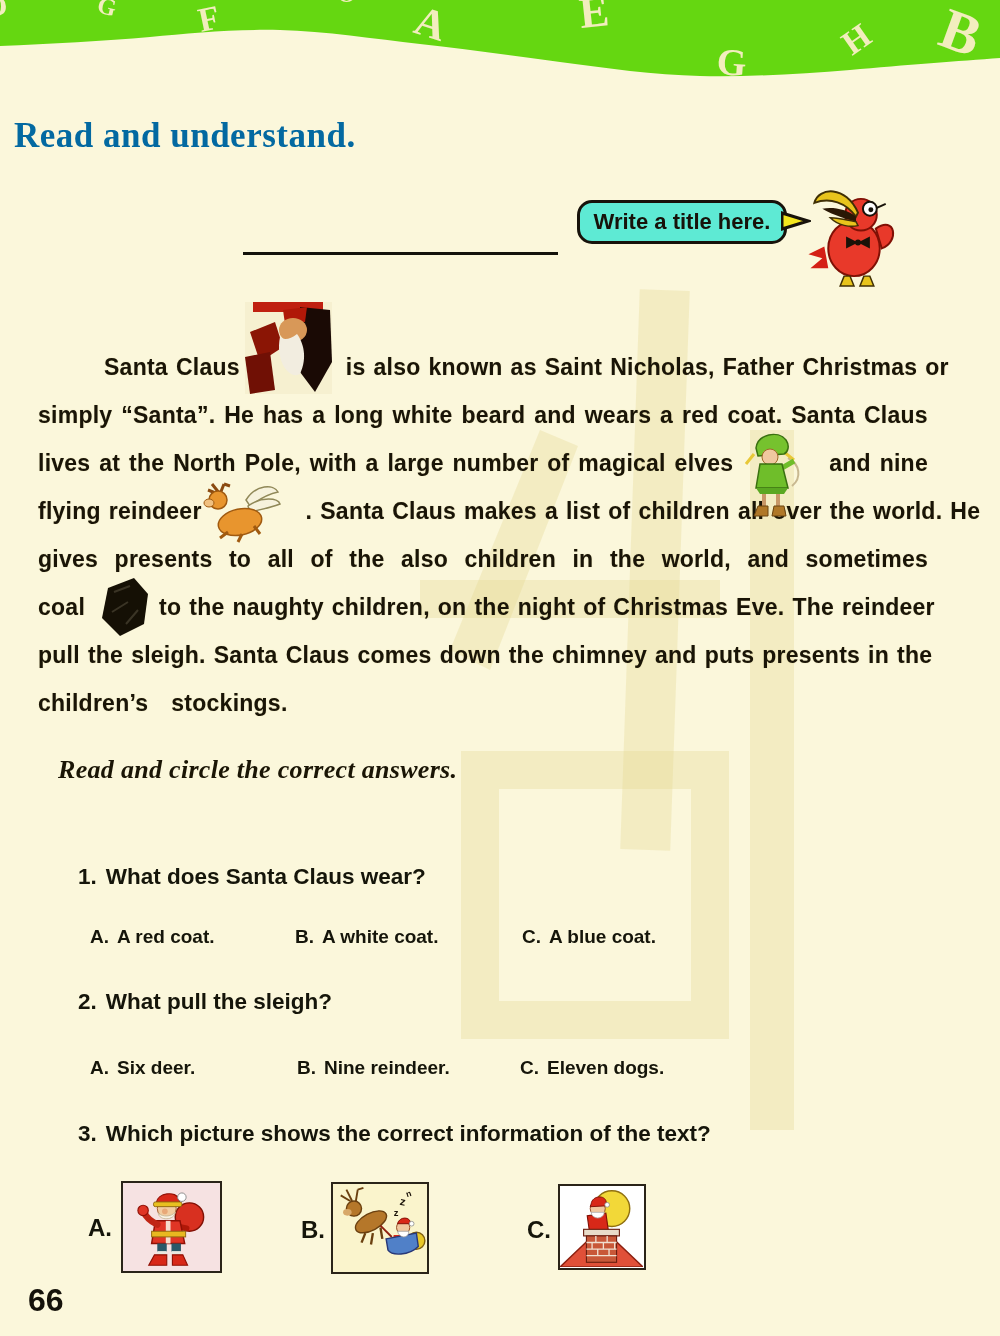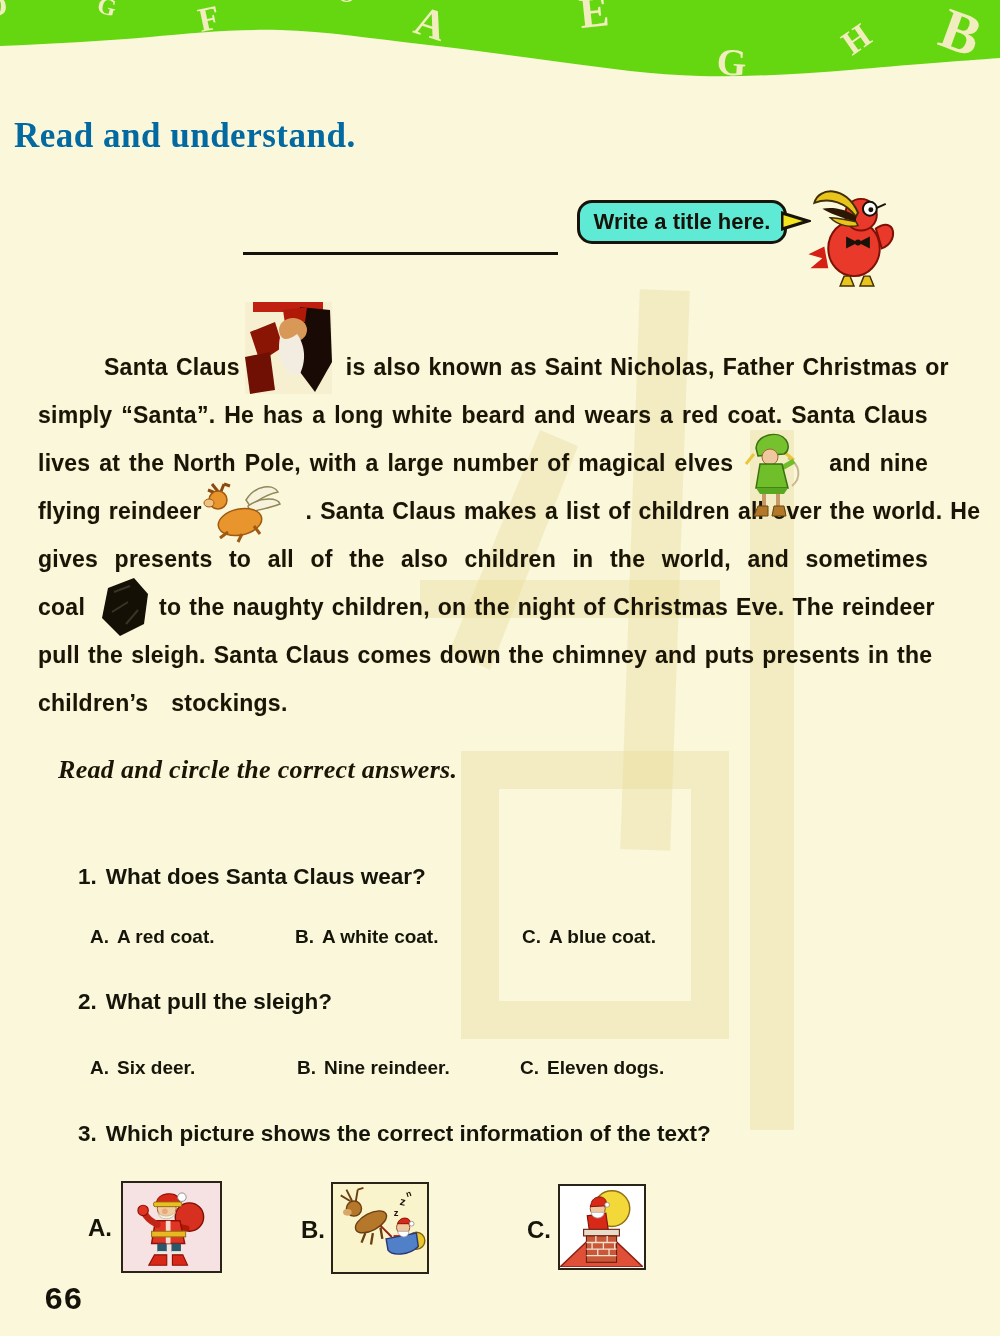--- a/index.html
+++ b/index.html
@@ -58,21 +58,21 @@
   
   .pics{position:absolute;left:0;top:1181px;width:1000px;height:100px;z-index:3;}
   .pic-label{position:absolute;font-weight:700;font-size:24px;color:#15150A;}
   .pic-box{position:absolute;border:2.5px solid #2A2418;box-sizing:border-box;}
   .pic-a-bg{background:#F6E2E2;}
   .pic-b-bg{background:#FAF4CC;}
   .pic-c-bg{background:#FFFFFF;}
   
   .page-num{
     position:absolute;left:28px;top:1282px;z-index:3;
-    font-family:Liberation Mono, monospace;font-weight:700;font-size:32px;color:#15120A;margin-left:16px;
+    font-family:Liberation Sans, sans-serif;font-weight:700;font-size:32px;color:#15120A;
   }
 </style>
 </head>
 <body>
 
 <div id="page">
 
   <svg id="watermark" width="560" height="980" viewBox="0 0 560 980">
     <g fill="rgba(226,216,142,0.32)">
       <rect x="300" y="60" width="50" height="560" transform="rotate(2 325 340)"></rect>

